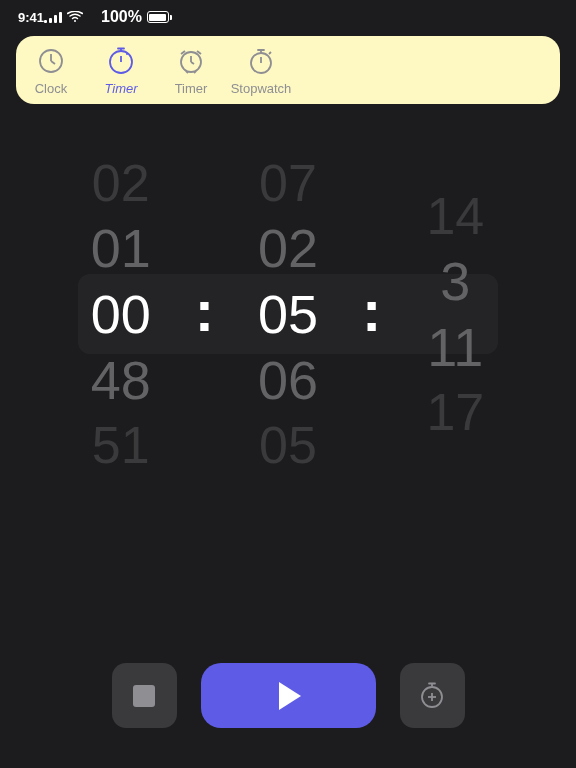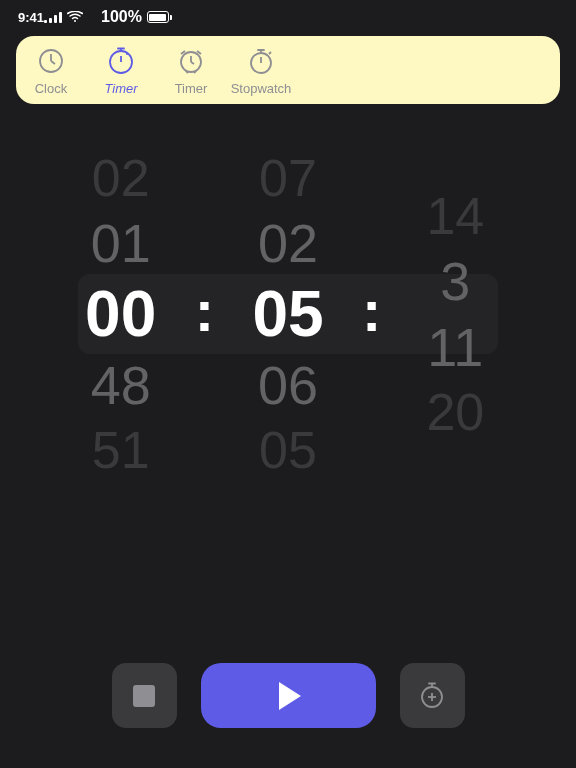--- a/index.html
+++ b/index.html
@@ -153,22 +153,22 @@
       font-size: 52px;
       font-weight: 300;
       color: #3a3a3c;
       line-height: 1;
       text-align: center;
       width: 100%;
     }
 
     .picker-num.active {
       color: #ffffff;
-      font-weight: 700;
-      font-size: 64px;
+      font-weight: 400;
+      font-size: 54px;
     }
 
     .picker-num.near {
       color: #636366;
       font-size: 54px;
     }
 
     .picker-separator {
       font-size: 58px;
       font-weight: 700;
@@ -357,21 +357,21 @@
       <div class="picker-num near">06</div>
       <div class="picker-num">05</div>
     </div>
 
     <div class="picker-separator">:</div>
 
     <div class="picker-col">
       <div class="picker-num">14</div>
       <div class="picker-num near">3</div>
       <div class="picker-num near">11</div>
-      <div class="picker-num">20</div>
+      <div class="picker-num">17</div>
     </div>
 
   </div>
 </div>
 
 <div class="bottom-controls">
 
   <div class="btn-stop">
     <div class="btn-stop-inner"></div>
   </div>

